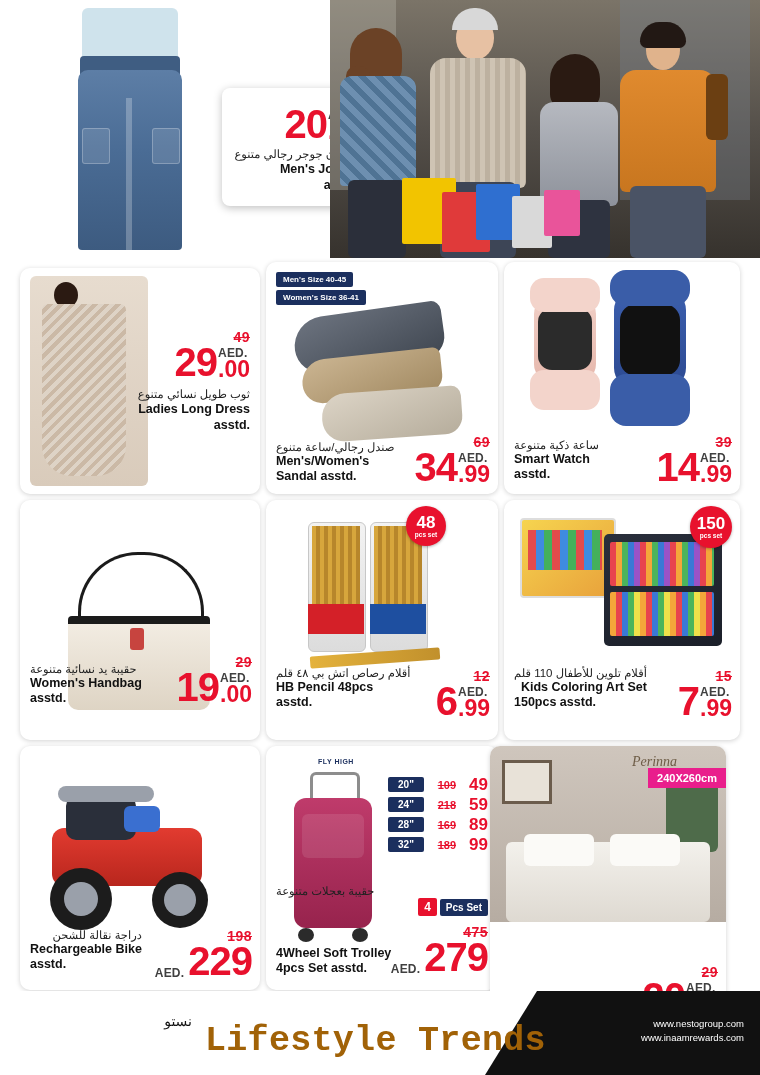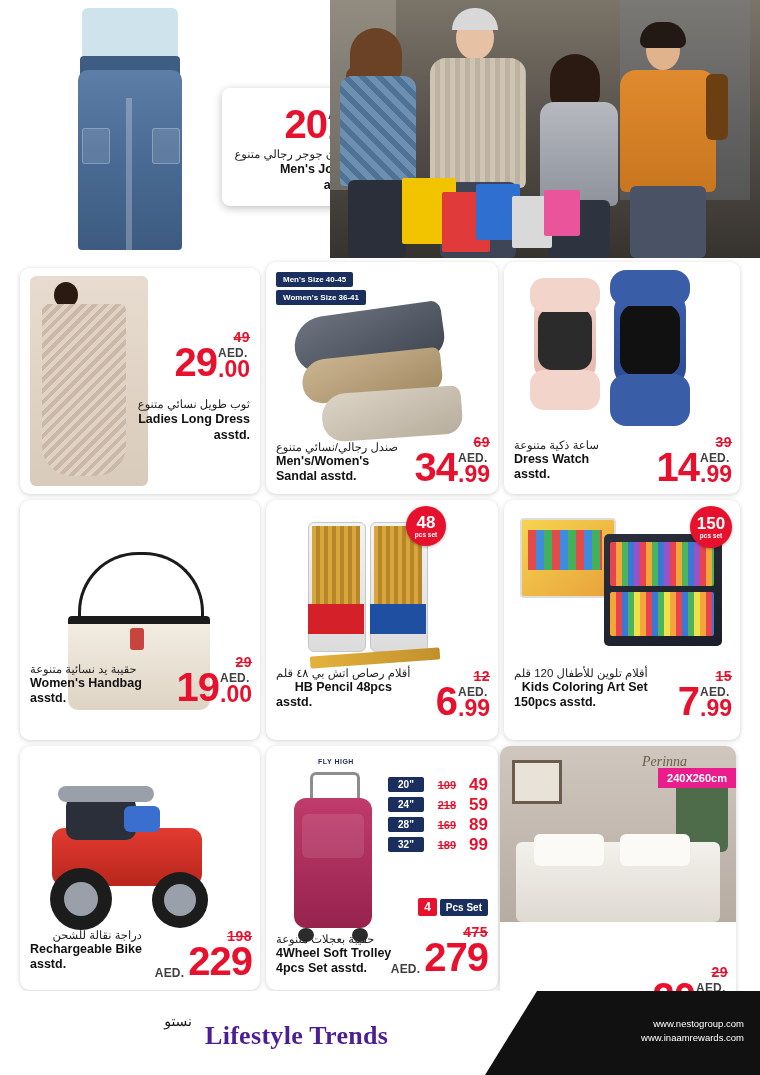--- a/index.html
+++ b/index.html
@@ -171,24 +171,24 @@
     font-size: 29px; font-weight: bold; letter-spacing: 7px; color: #111;
     font-family: "Liberation Serif", serif;
     border-top: 2px solid #111;
     border-bottom: 2px solid #111;
     padding: 1px 0 2px;
     margin-top: 1px;
   }
   .lifestyle {
     position: absolute;
     left: 205px; top: 30px;
-    font-family: Liberation Serif, serif;
-    font-size: 26px;
-    font-weight: bold;
-    color: #4c1d95;
+    font-family: Liberation Mono, monospace;
+    font-size: 35px;
+    font-weight: bold;
+    color: #a16207;
     letter-spacing: .3px;
   }
 
   
   .badge-round {
     position: absolute;
     background: #e8112d;
     color: #fff;
     border-radius: 50%;
     display: flex;
@@ -372,21 +372,21 @@
     <div class="ph" style="left:22px;top:36px;width:84px;height:172px;background:repeating-linear-gradient(135deg,#ded3c6 0 4px,#cbb9a6 4px 8px);border-radius:6px 6px 30px 30px;"></div>
     <div class="price-block" style="right:10px; top:62px; width:120px;">
       <div class="was">49</div>
       <div class="price-row">
         <span class="big">29</span>
         <span class="aed-wrap">
           <span class="aed">AED.</span>
           <span class="cents">.00</span>
         </span>
       </div>
-      <div class="desc-ar" style="margin-top:18px;">ثوب طويل نسائي متنوع</div>
+      <div class="desc-ar" style="margin-top:8px;">ثوب طويل نسائي متنوع</div>
       <div class="desc-en" style="margin-top:2px;">Ladies Long Dress</div>
       <div class="desc-en">asstd.</div>
     </div>
   </div>
 
   <div class="card" style="left:266px; top:262px; width:232px; height:232px;">
     <div class="size-tag" style="left:10px; top:10px;">Men's Size 40-45</div>
     <div class="size-tag" style="left:10px; top:28px;">Women's Size 36-41</div>
     <div class="ph" style="left:28px;top:48px;width:150px;height:56px;background:linear-gradient(160deg,#6d7480,#3f4650);border-radius:30px 10px 22px 26px;transform:rotate(-8deg);"></div>
     <div class="ph" style="left:36px;top:92px;width:140px;height:44px;background:linear-gradient(160deg,#cbb592,#a28a62);border-radius:26px 8px 18px 22px;transform:rotate(-6deg);"></div>
@@ -395,21 +395,21 @@
       <div class="was">69</div>
       <div class="price-row">
         <span class="big">34</span>
         <span class="aed-wrap">
           <span class="aed">AED.</span>
           <span class="cents">.99</span>
         </span>
       </div>
     </div>
     <div style="position:absolute; left:10px; bottom:10px; text-align:left;">
-      <div class="desc-ar" style="text-align:left;">صندل رجالي/نسائي متنوع</div>
+      <div class="desc-ar" style="text-align:left;">صندل رجالي/ساعة متنوع</div>
       <div class="desc-en" style="text-align:left;">Men's/Women's</div>
       <div class="desc-en" style="text-align:left;">Sandal asstd.</div>
     </div>
   </div>
 
   <div class="card" style="left:504px; top:262px; width:236px; height:232px;">
     <div class="ph" style="left:30px;top:34px;width:62px;height:86px;background:linear-gradient(180deg,#f0cfc6,#e6b8ad);border-radius:18px;"></div>
     <div class="ph" style="left:34px;top:46px;width:54px;height:62px;background:#2b2b2b;border-radius:14px;"></div>
     <div class="ph" style="left:26px;top:16px;width:70px;height:34px;background:#f3d4cb;border-radius:14px;"></div>
     <div class="ph" style="left:26px;top:108px;width:70px;height:40px;background:#f3d4cb;border-radius:14px;"></div>
@@ -422,21 +422,21 @@
       <div class="price-row">
         <span class="big">14</span>
         <span class="aed-wrap">
           <span class="aed">AED.</span>
           <span class="cents">.99</span>
         </span>
       </div>
     </div>
     <div style="position:absolute; left:10px; bottom:12px; text-align:left;">
       <div class="desc-ar" style="text-align:left;">ساعة ذكية متنوعة</div>
-      <div class="desc-en" style="text-align:left;">Dress Watch</div>
+      <div class="desc-en" style="text-align:left;">Smart Watch</div>
       <div class="desc-en" style="text-align:left;">asstd.</div>
     </div>
   </div>
 
   <div class="card" style="left:20px; top:500px; width:240px; height:240px;">
     <div class="ph" style="left:58px;top:52px;width:120px;height:92px;border:3px solid #1b1b1b;border-bottom:none;border-radius:60px 60px 0 0;"></div>
     <div class="ph" style="left:48px;top:116px;width:142px;height:86px;background:linear-gradient(180deg,#f2ece2,#ded4c4);border-radius:4px 4px 10px 10px;border-top:8px solid #1b1b1b;"></div>
     <div class="ph" style="left:110px;top:128px;width:14px;height:22px;background:#c7443f;border-radius:3px;"></div>
     <div class="price-block" style="right:8px; bottom:34px; width:224px;">
       <div class="was">29</div>
@@ -472,21 +472,21 @@
       <div class="price-row">
         <span class="big">6</span>
         <span class="aed-wrap">
           <span class="aed">AED.</span>
           <span class="cents">.99</span>
         </span>
       </div>
     </div>
     <div style="position:absolute; left:10px; bottom:30px; text-align:left;">
       <div class="desc-ar" style="text-align:left;">أقلام رصاص اتش بي ٤٨ قلم</div>
-      <div class="desc-en" style="text-align:center;">HB Pencil 48pcs</div>
+      <div class="desc-en" style="text-align:left;">HB Pencil 48pcs</div>
       <div class="desc-en" style="text-align:left;">asstd.</div>
     </div>
   </div>
 
   <div class="card" style="left:504px; top:500px; width:236px; height:240px;">
     <div class="ph" style="left:16px;top:18px;width:92px;height:76px;background:linear-gradient(140deg,#f6d44f,#e8a13b);border-radius:4px;border:2px solid #ddd;"></div>
     <div class="ph" style="left:24px;top:30px;width:74px;height:40px;background:repeating-linear-gradient(90deg,#e34b4b 0 8px,#3f8be0 8px 16px,#44b05b 16px 24px);"></div>
     <div class="ph" style="left:100px;top:34px;width:118px;height:112px;background:linear-gradient(160deg,#2a2f3c,#1b1f29);border-radius:5px;"></div>
     <div class="ph" style="left:106px;top:42px;width:104px;height:44px;background:repeating-linear-gradient(90deg,#e8434e 0 6px,#f4a63a 6px 12px,#4bb45c 12px 18px,#3a78d6 18px 24px,#9a52c7 24px 30px);border-radius:2px;"></div>
     <div class="ph" style="left:106px;top:92px;width:104px;height:44px;background:repeating-linear-gradient(90deg,#f4a63a 0 6px,#e8434e 6px 12px,#3a78d6 12px 18px,#4bb45c 18px 24px,#efe14a 24px 30px);border-radius:2px;"></div>
@@ -498,21 +498,21 @@
       <div class="was">15</div>
       <div class="price-row">
         <span class="big">7</span>
         <span class="aed-wrap">
           <span class="aed">AED.</span>
           <span class="cents">.99</span>
         </span>
       </div>
     </div>
     <div style="position:absolute; left:10px; bottom:30px; text-align:left;">
-      <div class="desc-ar" style="text-align:left;">أقلام تلوين للأطفال 120 قلم</div>
+      <div class="desc-ar" style="text-align:left;">أقلام تلوين للأطفال 110 قلم</div>
       <div class="desc-en" style="text-align:right;">Kids Coloring Art Set</div>
       <div class="desc-en" style="text-align:left;">150pcs asstd.</div>
     </div>
   </div>
 
   <div class="card" style="left:20px; top:746px; width:240px; height:244px;">
     <div class="ph" style="left:32px;top:82px;width:150px;height:58px;background:linear-gradient(180deg,#e23b30,#b8261d);border-radius:12px;"></div>
     <div class="ph" style="left:46px;top:50px;width:70px;height:44px;background:#2a2f3a;border-radius:10px;"></div>
     <div class="ph" style="left:38px;top:40px;width:96px;height:16px;background:#9aa0aa;border-radius:8px;"></div>
     <div class="ph" style="left:30px;top:122px;width:62px;height:62px;background:#1c1c1c;border-radius:50%;"></div>
@@ -576,26 +576,26 @@
       <div class="was">475</div>
       <div class="price-row">
         <span class="aed-wrap" style="align-items:flex-end; padding-right:3px;">
           <span class="aed">AED.</span>
         </span>
         <span class="big">279</span>
       </div>
     </div>
     <div style="position:absolute; left:10px; bottom:14px; text-align:left;">
       <div class="desc-ar" style="text-align:left;">حقيبة بعجلات متنوعة</div>
-      <div class="desc-en" style="text-align:left;">4Wheel Soft Trolley</div>
+      <div class="desc-en" style="text-align:left;margin-top:48px;">4Wheel Soft Trolley</div>
       <div class="desc-en" style="text-align:left;">4pcs Set asstd.</div>
     </div>
   </div>
 
-  <div class="card" style="left:500px; top:746px; width:236px; height:284px;">
+  <div class="card" style="left:490px; top:746px; width:236px; height:284px;">
     <div class="ph" style="left:0;top:0;width:236px;height:176px;background:linear-gradient(180deg,#cfc6bd,#b6aca2);"></div>
     <div class="ph" style="left:12px;top:14px;width:44px;height:38px;background:#e8e2d8;border:3px solid #6b5c4c;"></div>
     <div class="ph" style="left:176px;top:36px;width:52px;height:70px;background:#4e6b4a;border-radius:6px;"></div>
     <div class="ph" style="left:16px;top:96px;width:204px;height:80px;background:linear-gradient(180deg,#f3f1ec,#ded9d1);border-radius:6px;"></div>
     <div class="ph" style="left:34px;top:88px;width:70px;height:32px;background:#fbfaf7;border-radius:6px;"></div>
     <div class="ph" style="left:120px;top:88px;width:70px;height:32px;background:#fbfaf7;border-radius:6px;"></div>
     <div style="position:absolute; left:142px; top:8px; font-family:'Liberation Serif',serif; font-style:italic; color:#6d5c46; font-size:14px;">Perinna</div>
     <div class="pink-tag" style="right:0; top:22px;">240X260cm</div>
 
     <div class="price-block" style="right:8px; bottom:14px; width:222px;">

